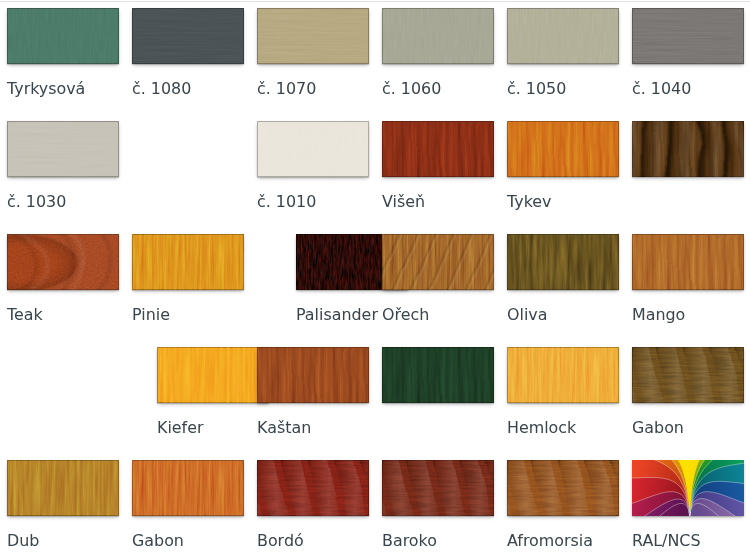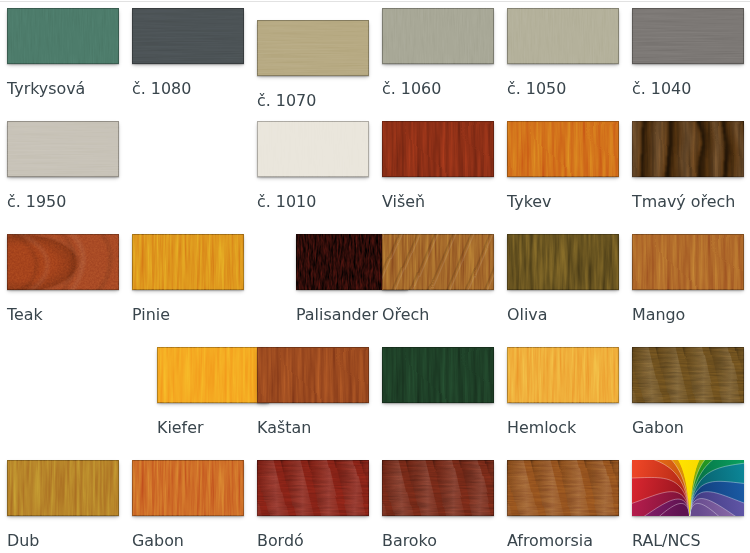--- a/index.html
+++ b/index.html
@@ -34,21 +34,21 @@
       <div class="lbl">Tyrkysová</div>
     </div>
     <div class="cell" style="left: 125px; top: 0px;">
       <div class="sw" style="background: rgb(76, 83, 86);">
         <svg class="tx-overlay" width="112" height="56" viewBox="0 0 112 56" xmlns="http://www.w3.org/2000/svg">
           <rect x="0" y="0" width="112" height="56" filter="url(#fFlatLines)"></rect>
         </svg>
       </div>
       <div class="lbl">č. 1080</div>
     </div>
-    <div class="cell" style="left: 250px; top: 12px;">
+    <div class="cell" style="left: 250px; top: 0px;">
       <div class="sw" style="background: rgb(183, 170, 131);">
         <svg class="tx-overlay" width="112" height="56" viewBox="0 0 112 56" xmlns="http://www.w3.org/2000/svg">
           <rect x="0" y="0" width="112" height="56" filter="url(#fFlatLines)"></rect>
         </svg>
       </div>
       <div class="lbl">č. 1070</div>
     </div>
     <div class="cell" style="left: 375px; top: 0px; text-align: right;">
       <div class="sw" style="background: rgb(168, 168, 151);">
         <svg class="tx-overlay" width="112" height="56" viewBox="0 0 112 56" xmlns="http://www.w3.org/2000/svg">
@@ -72,21 +72,21 @@
         </svg>
       </div>
       <div class="lbl">č. 1040</div>
     </div>
     <div class="cell" style="left: 0px; top: 113px;">
       <div class="sw" style="background: rgb(200, 195, 184);">
         <svg class="tx-overlay" width="112" height="56" viewBox="0 0 112 56" xmlns="http://www.w3.org/2000/svg">
           <rect x="0" y="0" width="112" height="56" filter="url(#fFlatLines)"></rect>
         </svg>
       </div>
-      <div class="lbl">č. 1950</div>
+      <div class="lbl">č. 1030</div>
     </div>
     <div class="cell" style="left: 250px; top: 113px;">
       <div class="sw" style="background: rgb(234, 230, 220);">
         <svg class="tx-overlay" width="112" height="56" viewBox="0 0 112 56" xmlns="http://www.w3.org/2000/svg">
           <rect x="0" y="0" width="112" height="56" filter="url(#fFlat)"></rect>
         </svg>
       </div>
       <div class="lbl">č. 1010</div>
     </div>
     <div class="cell" style="left: 375px; top: 113px;">
@@ -109,21 +109,20 @@
       <div class="sw" style="background: rgb(85, 51, 15);">
         <svg class="tx-plain" width="112" height="56" viewBox="0 0 112 56" xmlns="http://www.w3.org/2000/svg">
           <g filter="url(#fWarp2)">
             <use href="#bandsFlame"></use>
           </g>
         </svg>
         <svg class="tx-overlay" width="112" height="56" viewBox="0 0 112 56" xmlns="http://www.w3.org/2000/svg">
           <rect x="0" y="0" width="112" height="56" filter="url(#fStreakFine)"></rect>
         </svg>
       </div>
-      <div class="lbl">Tmavý ořech</div>
     </div>
     <div class="cell" style="left: 0px; top: 226px;">
       <div class="sw" style="background: rgb(166, 68, 28);">
         <svg class="tx-plain" width="112" height="56" viewBox="0 0 112 56" xmlns="http://www.w3.org/2000/svg">
           <g filter="url(#fArcWarp)">
             <use href="#arcLines"></use>
           </g>
         </svg>
         <svg class="tx-plain" width="112" height="56" viewBox="0 0 112 56" xmlns="http://www.w3.org/2000/svg">
           <rect x="0" y="0" width="112" height="56" fill="url(#gArc)"></rect>

